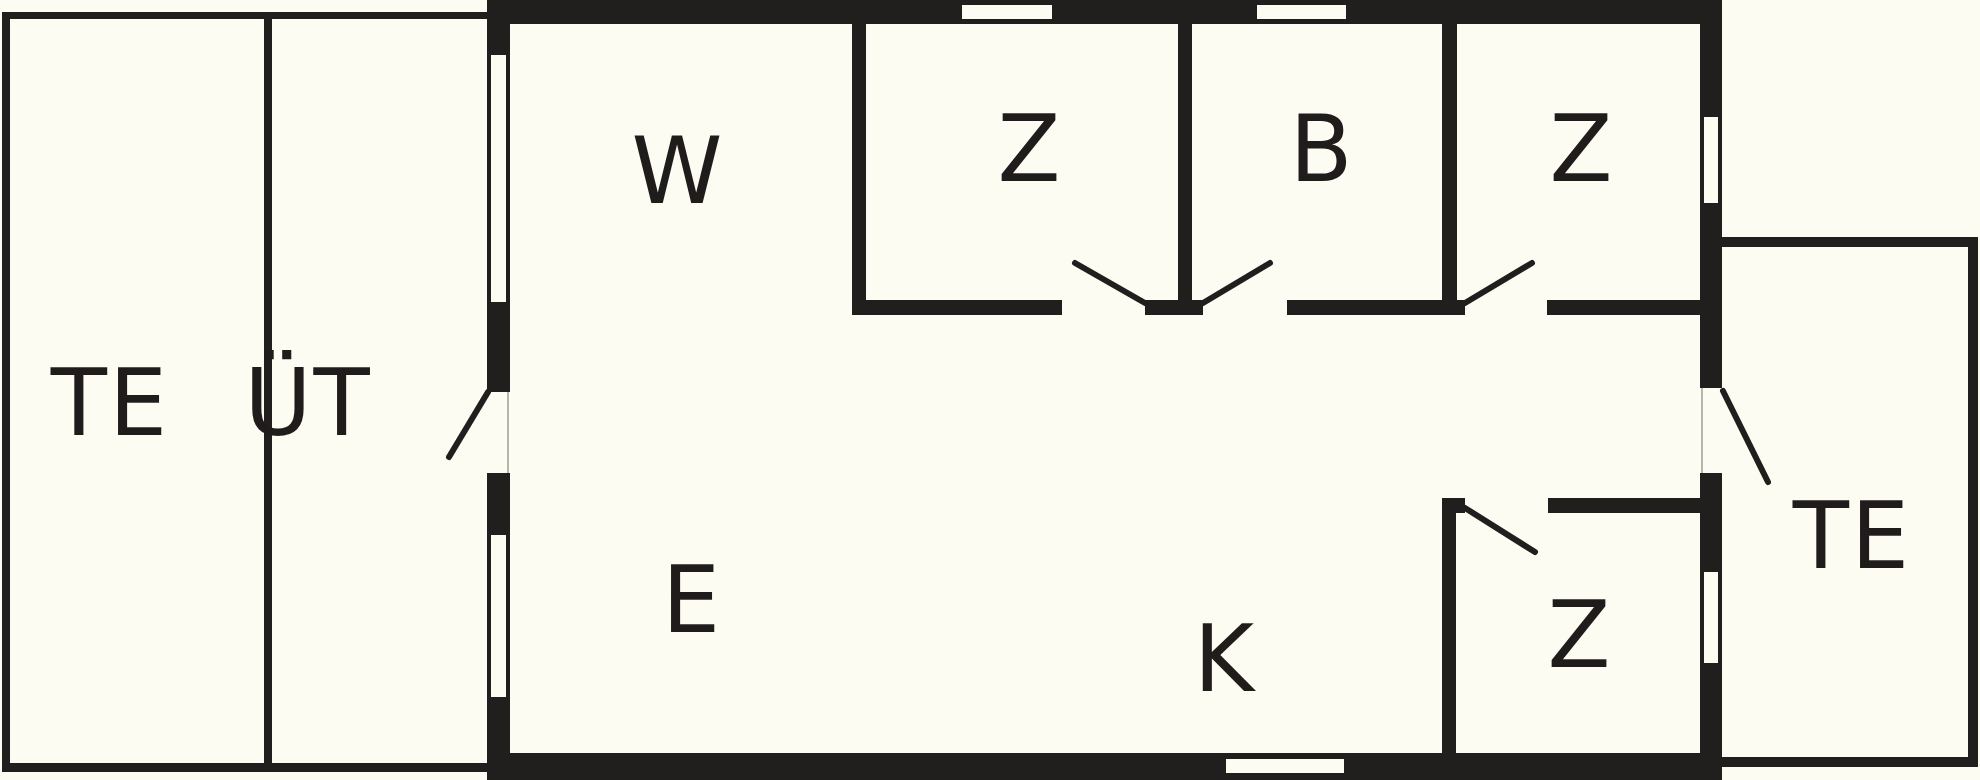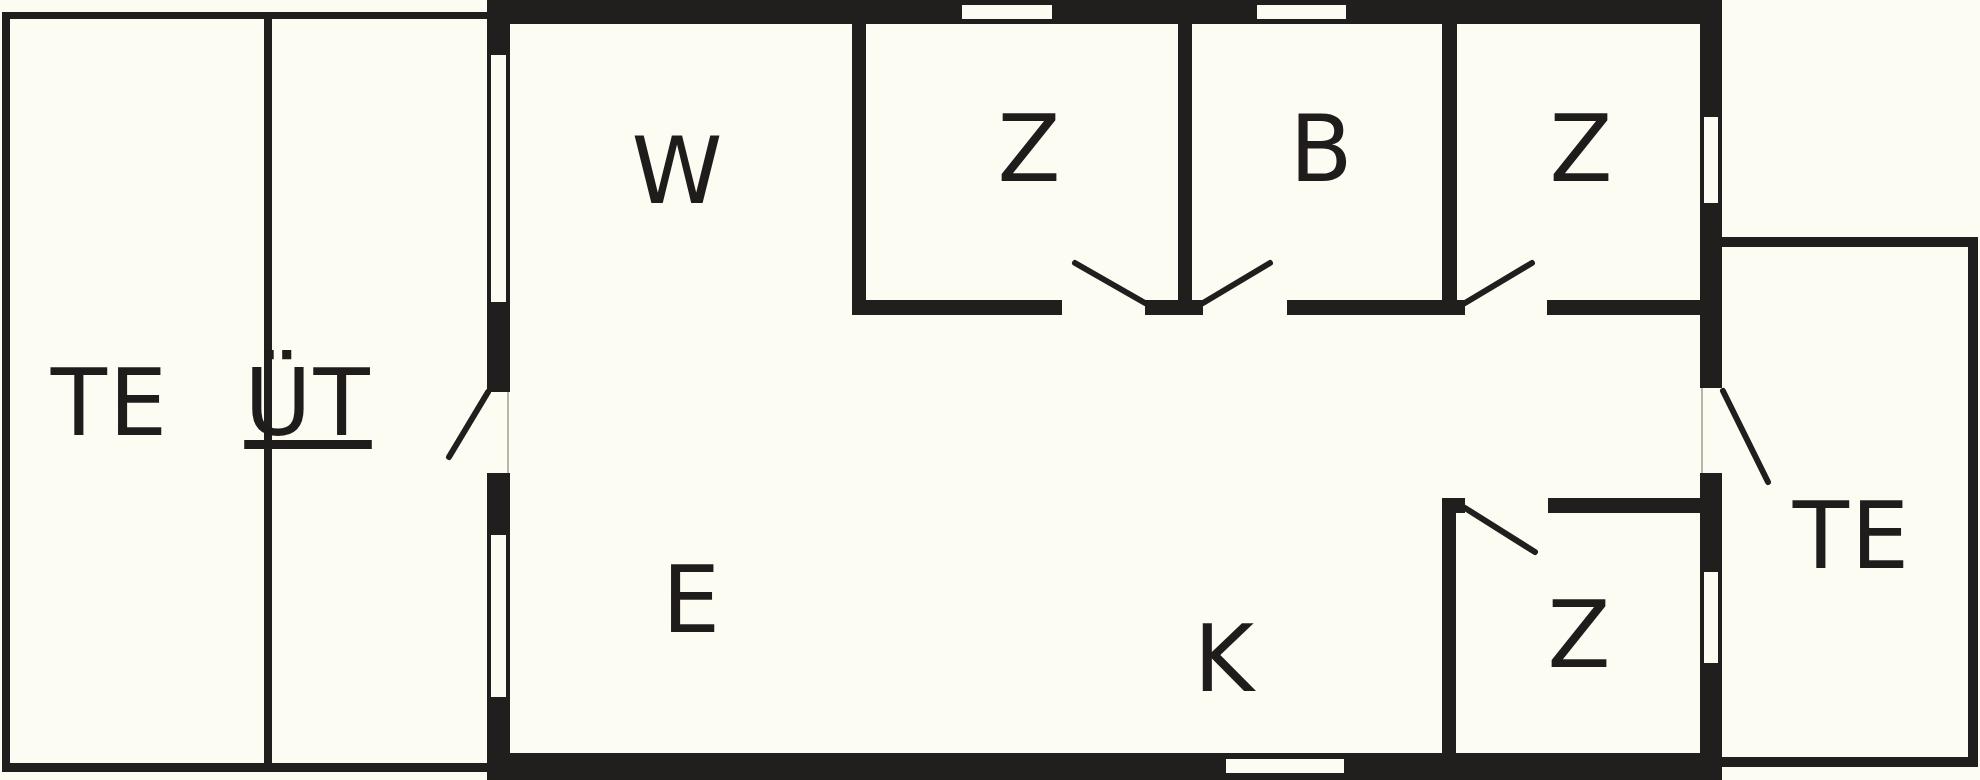--- a/index.html
+++ b/index.html
@@ -81,21 +81,21 @@
   <svg id="swing-overlay" width="1980" height="780" viewBox="0 0 1980 780">
     <line x1="1145" y1="303" x2="1075" y2="263"></line>
     <line x1="1203" y1="303" x2="1270" y2="263"></line>
     <line x1="1465" y1="303" x2="1532" y2="263"></line>
     <line x1="1465" y1="508" x2="1535" y2="552"></line>
     <line x1="488" y1="392" x2="449" y2="457"></line>
     <line x1="1723" y1="391" x2="1768" y2="482"></line>
   </svg>
 
   <div class="room-label" style="left:110px;top:404px;">TE</div>
-  <div class="room-label" style="left:308px;top:404px;text-decoration:underline;">ÜT</div>
+  <div class="room-label" style="left:308px;top:404px;">ÜT</div>
   <div class="room-label" style="left:678px;top:172px;">W</div>
   <div class="room-label" style="left:1030px;top:150px;">Z</div>
   <div class="room-label" style="left:1322px;top:150px;">B</div>
   <div class="room-label" style="left:1582px;top:150px;">Z</div>
   <div class="room-label" style="left:692px;top:601px;">E</div>
   <div class="room-label" style="left:1225px;top:660px;">K</div>
   <div class="room-label" style="left:1580px;top:636px;">Z</div>
   <div class="room-label" style="left:1852px;top:537px;">TE</div>
 
 </div>

